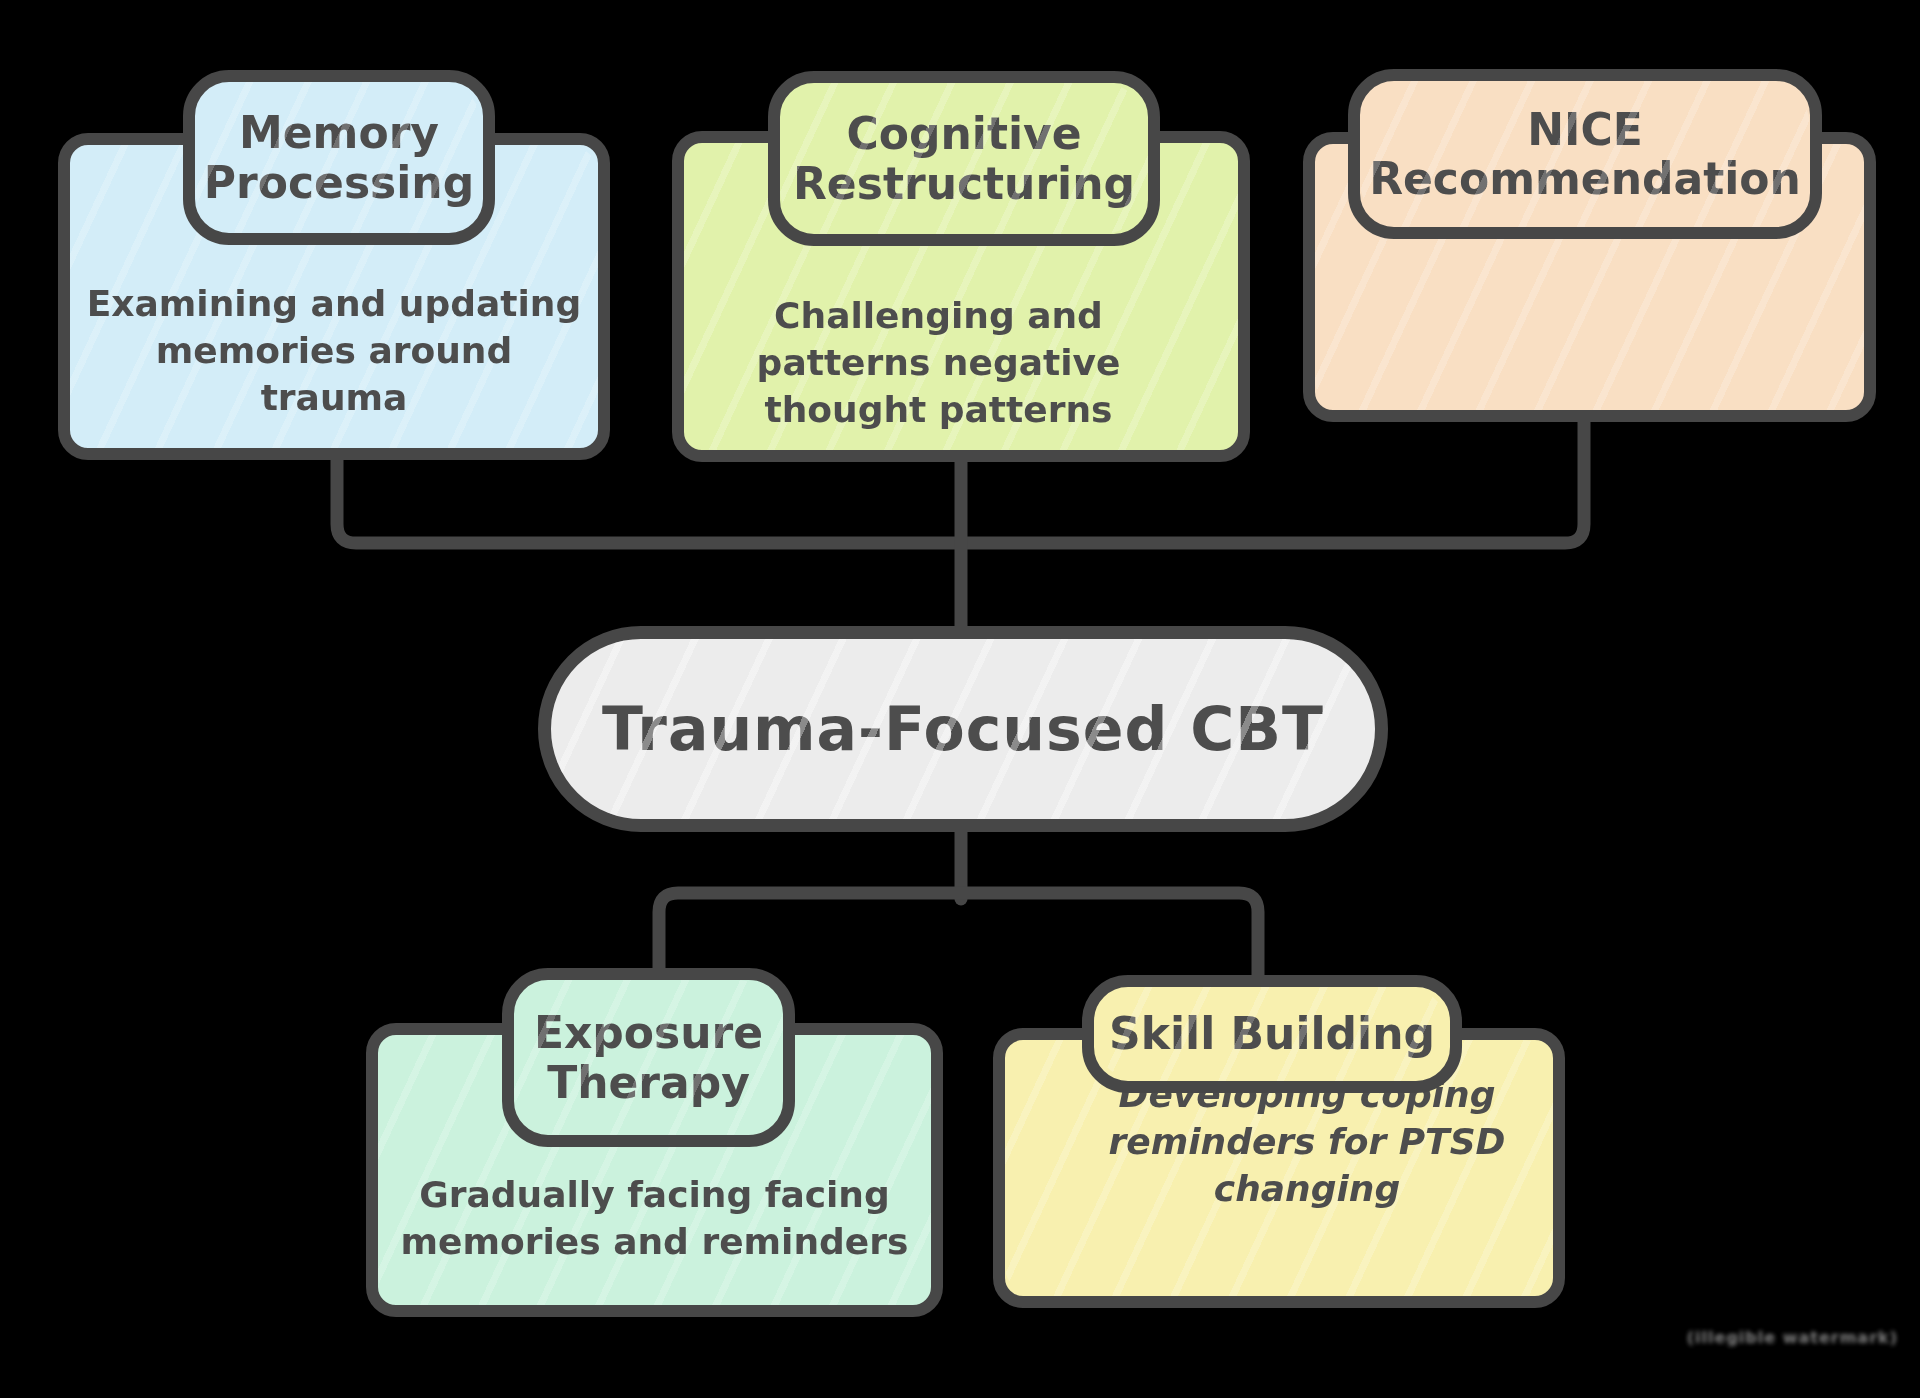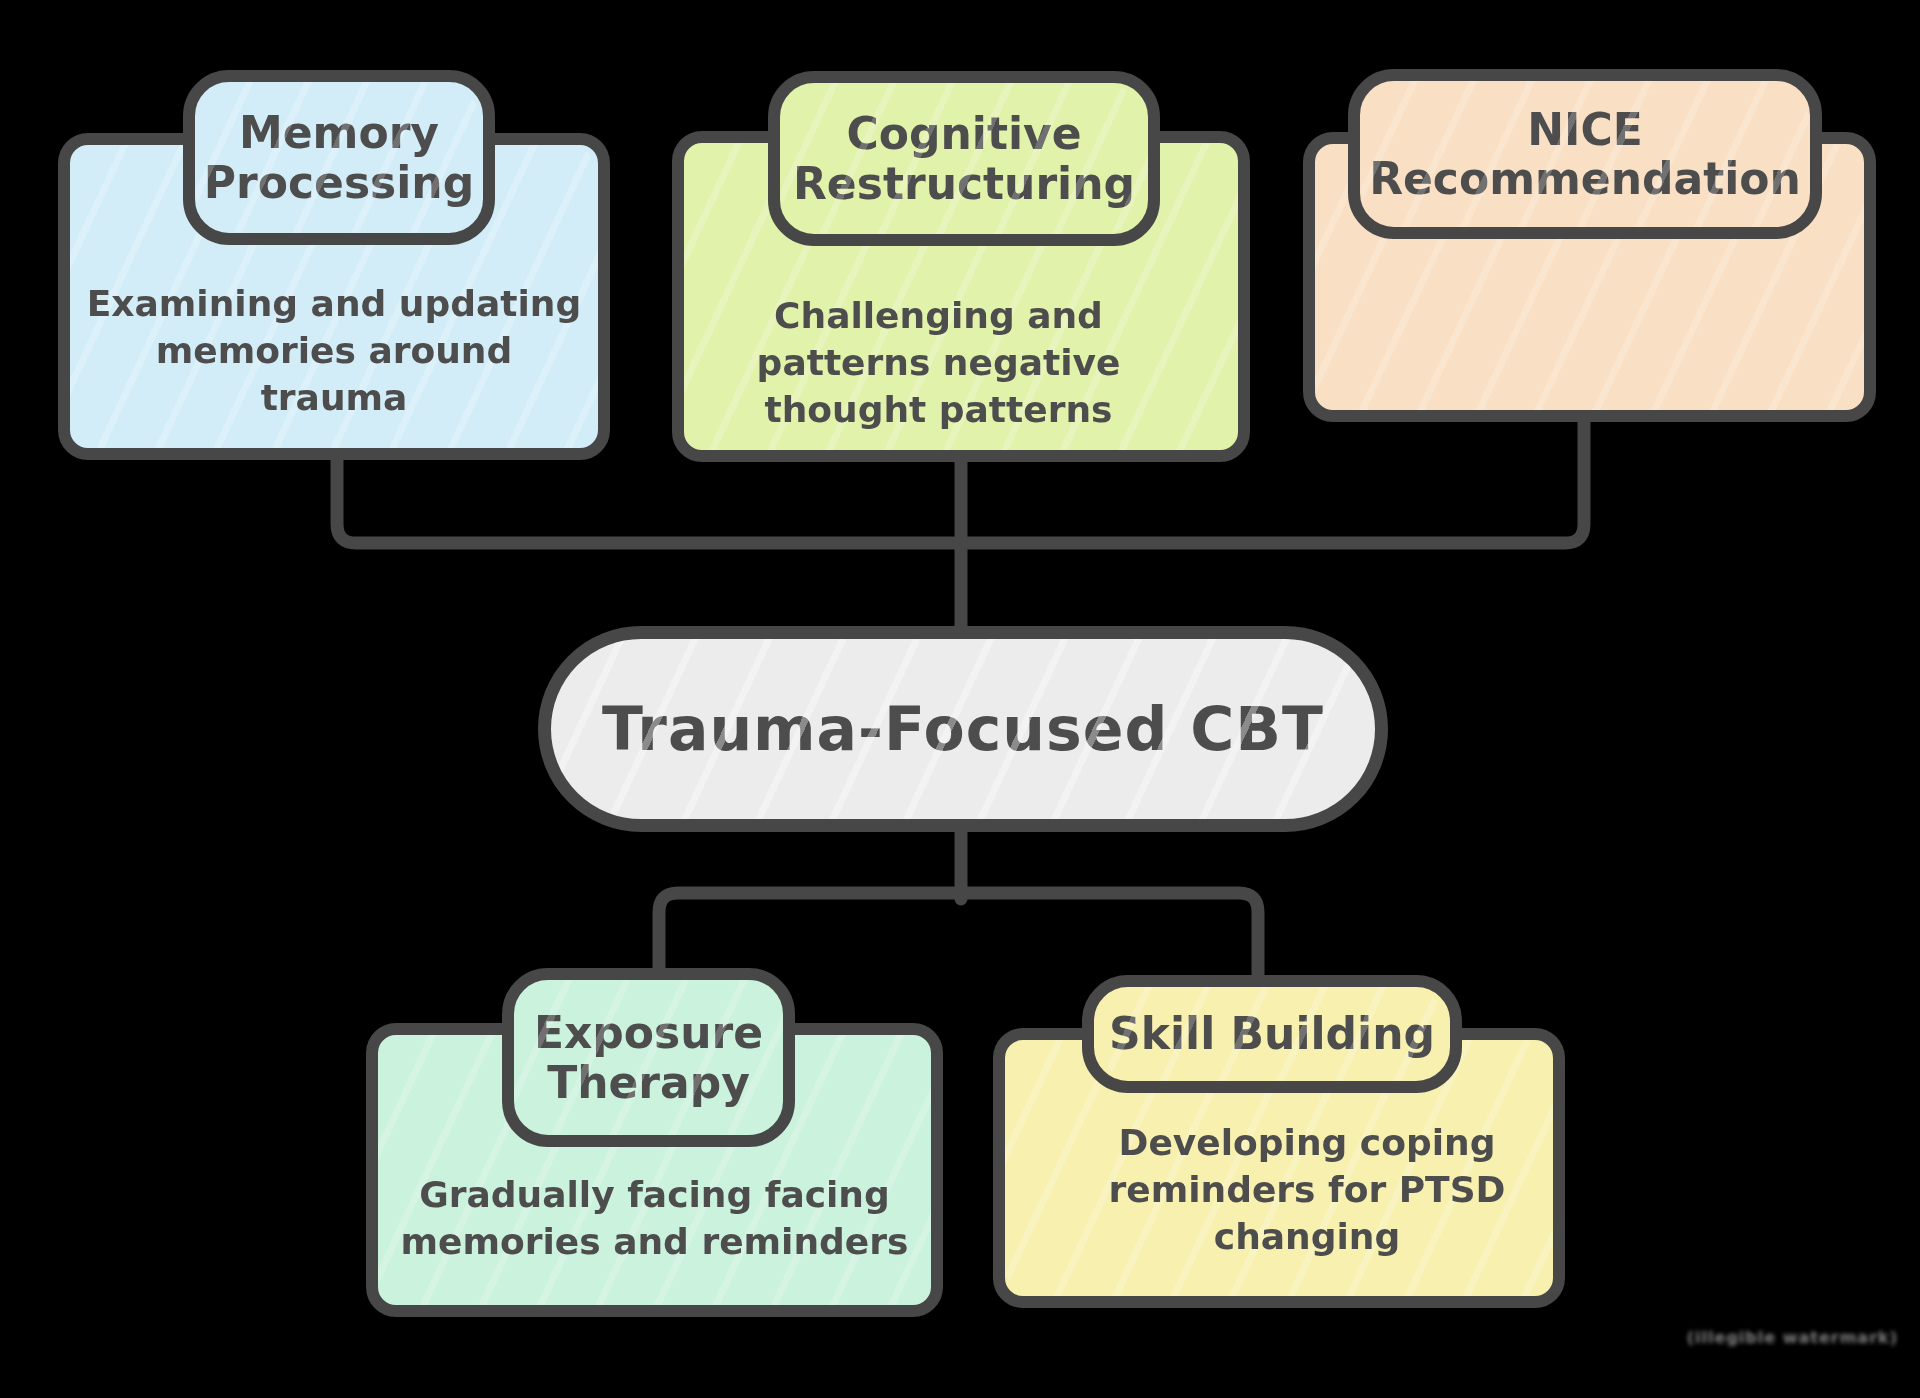--- a/index.html
+++ b/index.html
@@ -115,21 +115,21 @@
       <span class="body-line">Gradually facing facing</span>
       <span class="body-line">memories and reminders</span>
     </div>
   </div>
 
   <div class="node">
     <div class="card" style="left: 993px; top: 1028px; width: 572px; height: 280px; background-color: rgb(248, 240, 175);"></div>
     <div class="pill" style="left: 1082px; top: 975px; width: 380px; height: 118px; background-color: rgb(248, 240, 175);">
       <span class="title-line">Skill Building</span>
     </div>
-    <div class="body" style="left:993px;top:1120px;width:628px;">
+    <div class="body" style="left:993px;top:1072px;width:628px;font-style:italic;">
       <span class="body-line">Developing coping</span>
       <span class="body-line">reminders for PTSD</span>
       <span class="body-line">changing</span>
     </div>
   </div>
 
   <div class="watermark">(illegible watermark)</div>
 
 </div>
 

